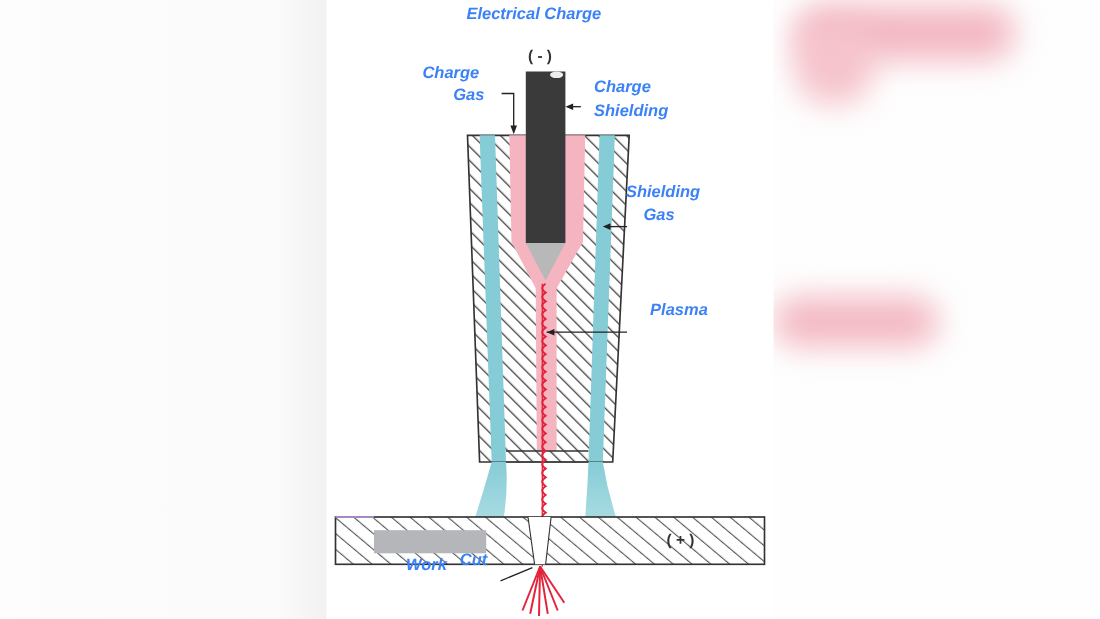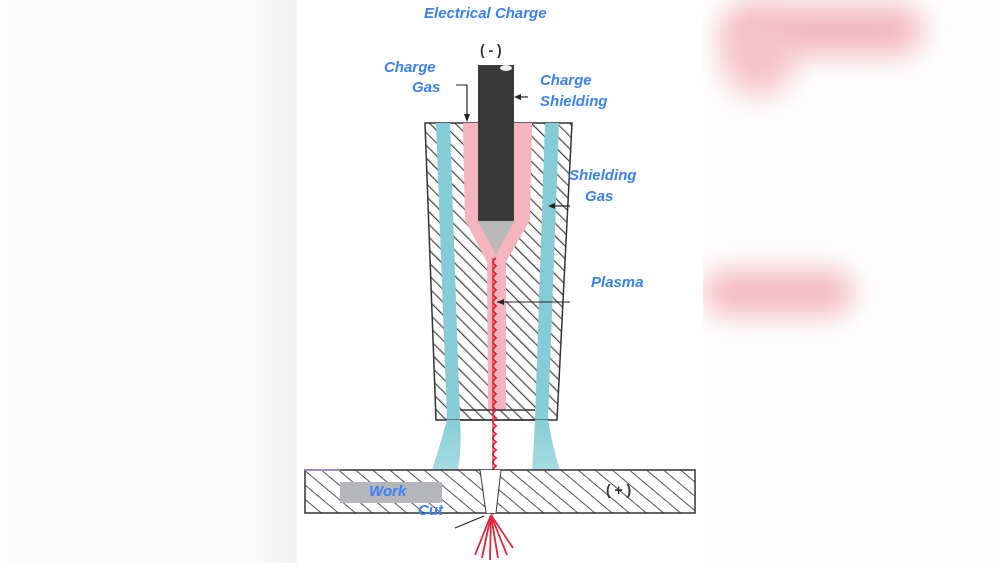--- a/index.html
+++ b/index.html
@@ -100,16 +100,16 @@
 <div class="lbl" style="left:412px;top:77px;">Gas</div>
 
 <div class="lbl" style="left:540px;top:70px;">Charge</div>
 <div class="lbl" style="left:540px;top:91px;">Shielding</div>
 
 <div class="lbl" style="left:569px;top:165px;">Shielding</div>
 <div class="lbl" style="left:585px;top:186px;">Gas</div>
 
 <div class="lbl" style="left:575px;top:272px;margin-left:16px;">Plasma</div>
 
-<div class="lbl" style="left:369px;top:481px;">Work</div>
+<div class="lbl" style="left:369px;top:504px;">Work</div>
 <div class="sym" style="left:606px;top:482px;">( + )</div>
 
 <div class="lbl" style="left:418px;top:500px;">Cut</div>
 
 </body></html>

